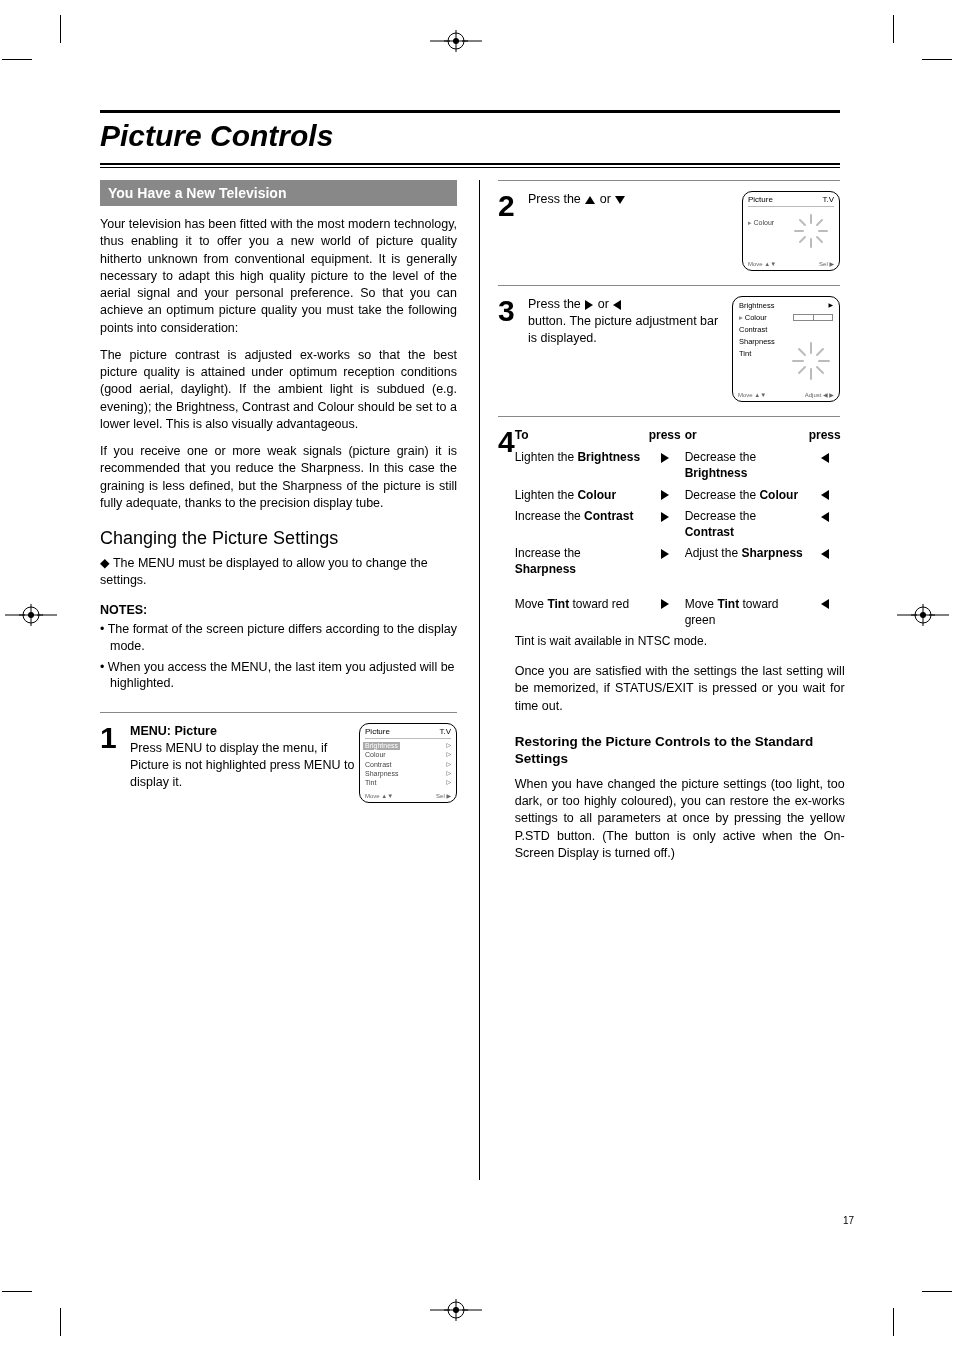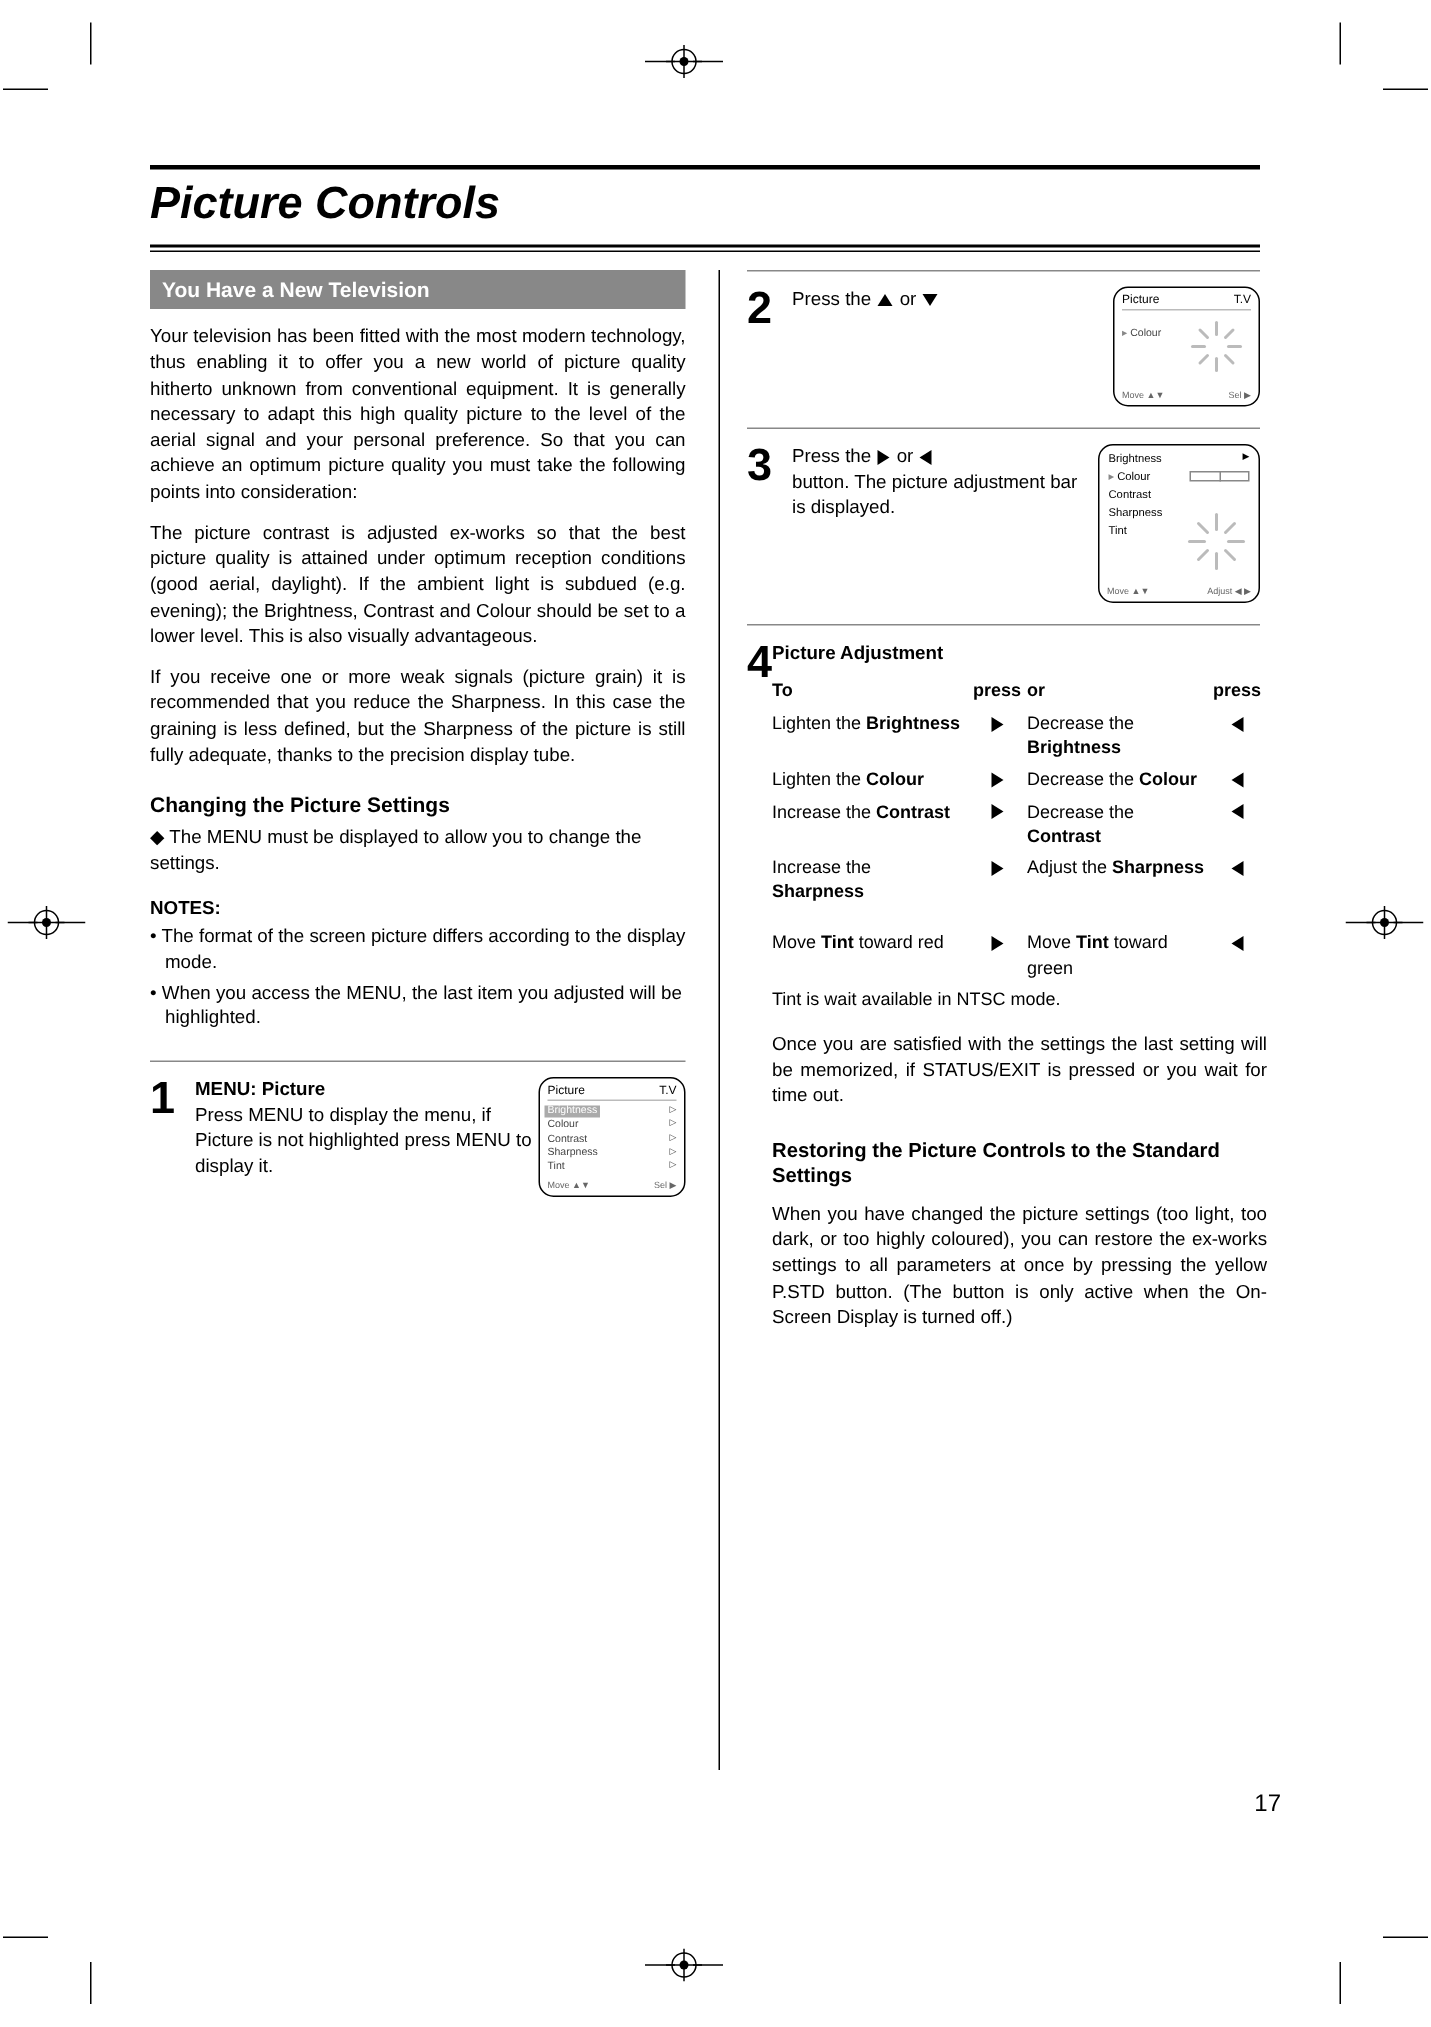--- a/index.html
+++ b/index.html
@@ -45,21 +45,21 @@
   }
   .section-header {
     background: #888;
     color: #fff;
     font-weight: bold;
     font-size: 14px;
     padding: 5px 8px;
     margin-bottom: 10px;
   }
   p { margin: 0 0 10px 0; line-height: 1.38; text-align: justify; }
-  .subhead { font-weight: bold; font-size: 14px; margin: 16px 0 6px 0; }
+  .subhead { font-weight: normal; font-size: 18px; margin: 16px 0 6px 0; }
   .bullets { list-style: none; padding: 0; margin: 0 0 10px 0; }
   .bullets li::before { content: "◆ "; color: #000; }
   .bullets li { margin-bottom: 4px; line-height: 1.35; }
   .note-block { margin-top: 14px; }
   .note-head { font-weight: bold; }
   .note-items { list-style: none; padding: 0; margin: 4px 0 0 0; }
   .note-items li { text-indent: -10px; padding-left: 10px; line-height: 1.35; margin-bottom: 4px;}
   .note-items li::before { content: "• "; }
   .step-row { margin-bottom: 14px; position: relative; }
   .step-flex { display: flex; }
@@ -106,22 +106,22 @@
     width: 0; height: 0;
     margin: 0 1px;
   }
   .tri-up    { border-left: 5px solid transparent; border-right: 5px solid transparent; border-bottom: 8px solid #000; }
   .tri-down  { border-left: 5px solid transparent; border-right: 5px solid transparent; border-top: 8px solid #000; }
   .tri-right { border-top: 5px solid transparent; border-bottom: 5px solid transparent; border-left: 8px solid #000; }
   .tri-left  { border-top: 5px solid transparent; border-bottom: 5px solid transparent; border-right: 8px solid #000; }
   .page-number {
     position: absolute;
     right: 100px;
-    bottom: 139px;
-    font-size: 16px;
+    bottom: 125px;
+    font-size: 10px;
   }
   .thumb .mini-arrow { font-size: 6px; }
   .thumb3-body { padding: 4px 6px; }
   .thumb3-body .line { display: flex; align-items: center; margin-bottom: 3px; font-size: 7.5px; }
   .thumb3-body .line .lab { flex: 1; }
   .thumb3-body .line .barbox {
     width: 40px; border: 0.5px solid #888; height: 7px; margin-left: 4px; position: relative;
   }
   .thumb3-body .line .midline { position: absolute; left: 50%; top: -1px; bottom: -1px; width: 1px; background: #888; }
   .thumb .caret { color: #888; margin-right: 2px; }
@@ -340,21 +340,20 @@
             </div>
           </div>
         </div>
       </div>
 
       <div class="step-row">
         <div class="thin-rule" style="background:#888;margin-bottom:10px"></div>
         <div class="step-flex">
           <div class="step-num">4</div>
           <div class="step-text" style="flex:1">
-            <div class="bold" style="margin-bottom:8px">Picture Adjustment</div>
 
             <div style="font-size:12px">
               <div style="display:flex;margin-bottom:6px">
                 <div style="width:130px" class="bold">To</div>
                 <div style="width:40px;text-align:center" class="bold">press</div>
                 <div style="width:120px" class="bold">or</div>
                 <div style="width:40px;text-align:center" class="bold">press</div>
               </div>
 
               <div style="display:flex;margin-bottom:5px">

